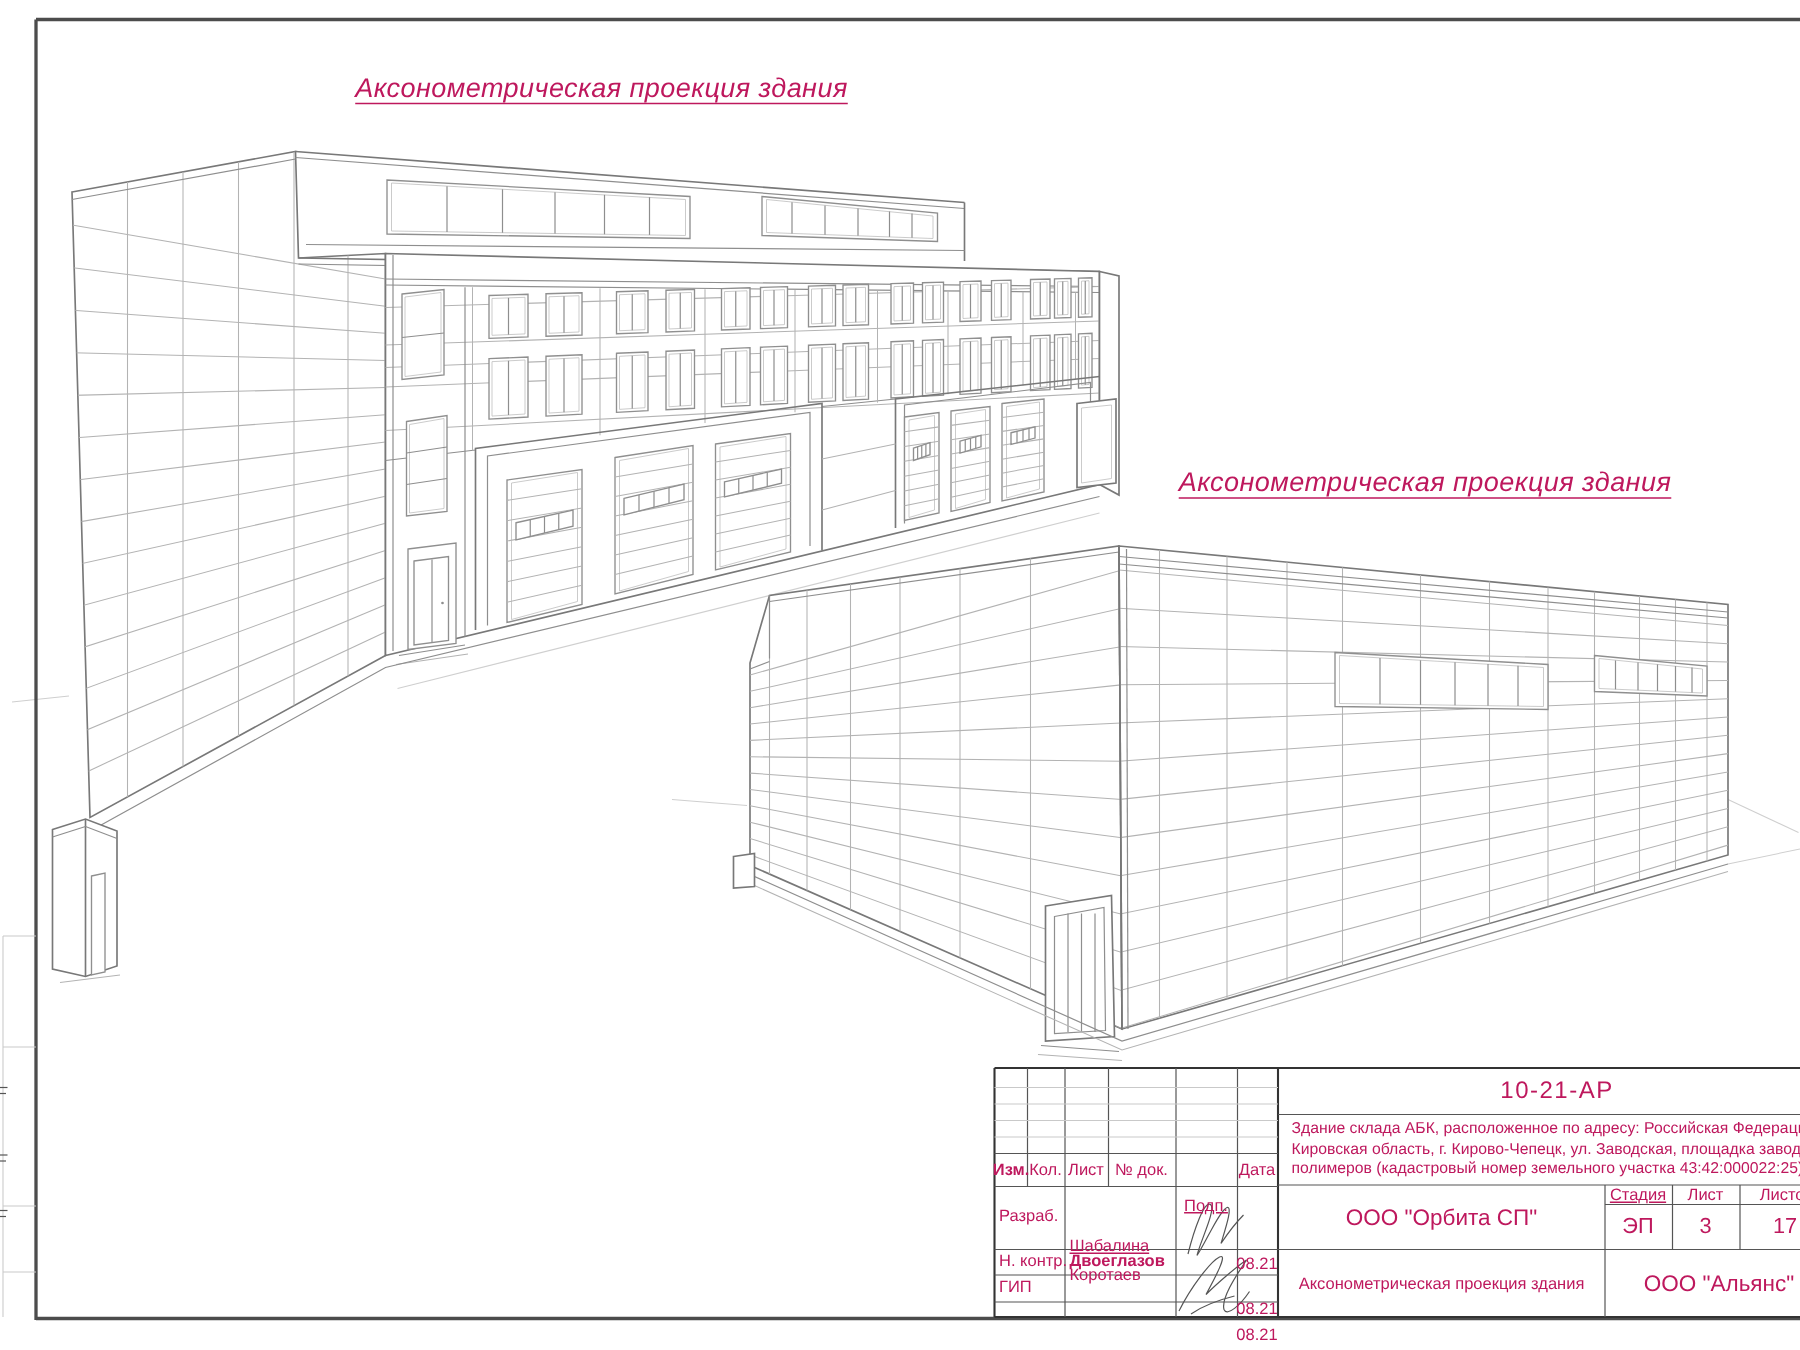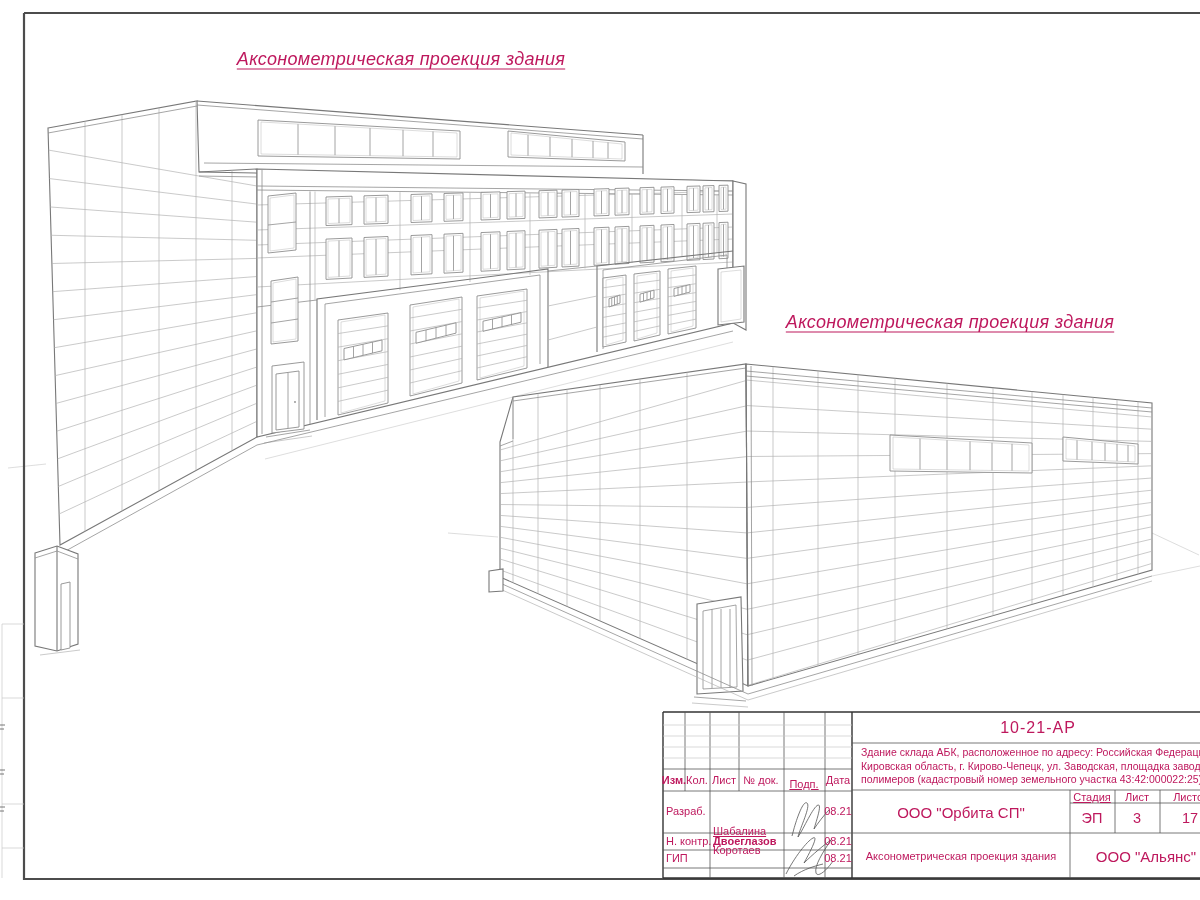--- a/index.html
+++ b/index.html
@@ -15,21 +15,21 @@
   .wi{stroke:#c0c0c0;stroke-width:.55;fill:none}
   .f{stroke:#cfcfcf;stroke-width:.7;fill:none}
   .fr{stroke:#4c4c4c;stroke-width:2.2;fill:none}
   .s1{stroke:#333;stroke-width:1.4;fill:none}
   .s2{stroke:#555;stroke-width:.8;fill:none}
   .sl{stroke:#c9c9c9;stroke-width:.7;fill:none}
   .sg{stroke:#555;stroke-width:.8;fill:none}
   
   .tb{position:absolute;white-space:nowrap;color:#be185d;}
   .c{transform:translate(-50%,-50%);}
-  .cx{transform:translateX(-50%);}
+  .cx{transform:translateX(-50%);margin-top:32px;}
   .cap{font-size:18px;font-style:italic;text-decoration:underline;
        text-underline-offset:4px;letter-spacing:.3px;}
   .h11{font-size:11px;} .h10{font-size:11px;} .h15{font-size:15px;}
   .h16{font-size:16px;letter-spacing:1px;} .h14{font-size:14.5px;}
   .addr{font-size:10.5px;line-height:13.5px;}
 </style>
 </head>
 <body>
 
 <svg id="dwg" width="1200" height="900" viewBox="0 0 1200 900">
@@ -429,21 +429,21 @@
     <path class="sg" d="M786,874 C794,858 807,841 813,838 C819,835 810,852 804,863 C812,855 825,844 831,840 C823,852 814,866 816,873 C818,878 827,870 833,861 M794,876 C804,869 815,866 823,864"></path>
   </svg>
 
 <div class="tb c cap" style="left:401px;top:59px;">Аксонометрическая проекция здания</div>
 <div class="tb c cap" style="left:950px;top:322px;">Аксонометрическая проекция здания</div>
 
 <div class="tb c h11" style="left:674px;top:780px;font-weight:bold;">Изм.</div>
 <div class="tb c h11" style="left:697px;top:780px;">Кол.</div>
 <div class="tb c h11" style="left:724px;top:780px;">Лист</div>
 <div class="tb c h10" style="left:761px;top:780px;">№ док.</div>
-<div class="tb c h11" style="left:804px;top:784px;text-decoration:underline;">Подп.</div>
+<div class="tb c h11" style="left:804px;top:804px;text-decoration:underline;">Подп.</div>
 <div class="tb c h11" style="left:838px;top:780px;">Дата</div>
 
 <div class="tb h10" style="left:666px;top:805px;">Разраб.</div>
 <div class="tb h11" style="left:713px;top:825px;text-decoration:underline;">Шабалина</div>
 <div class="tb cx h11" style="left:838px;top:805px;">08.21</div>
 
 <div class="tb h10" style="left:666px;top:835px;">Н. контр.</div>
 <div class="tb h11" style="left:713px;top:835px;font-weight:bold;">Двоеглазов</div>
 <div class="tb cx h11" style="left:838px;top:835px;">08.21</div>
 

